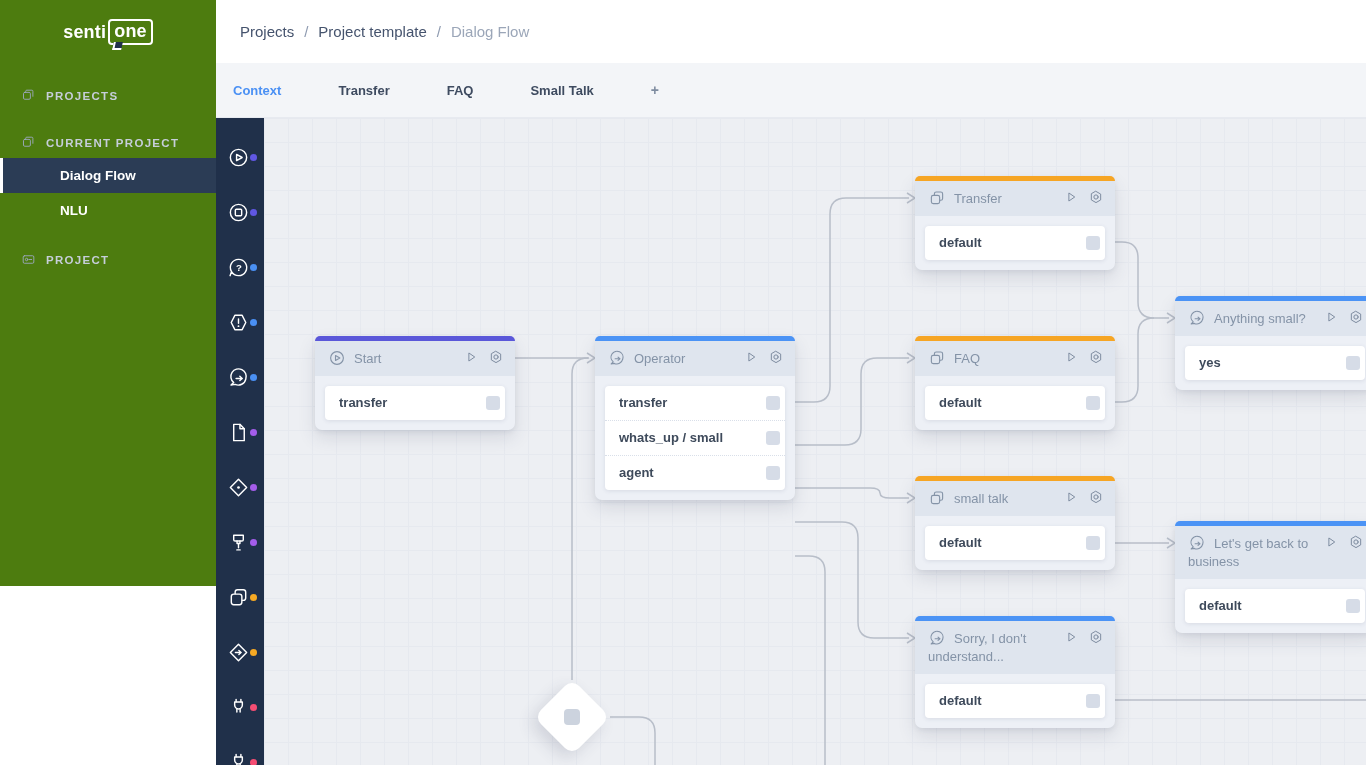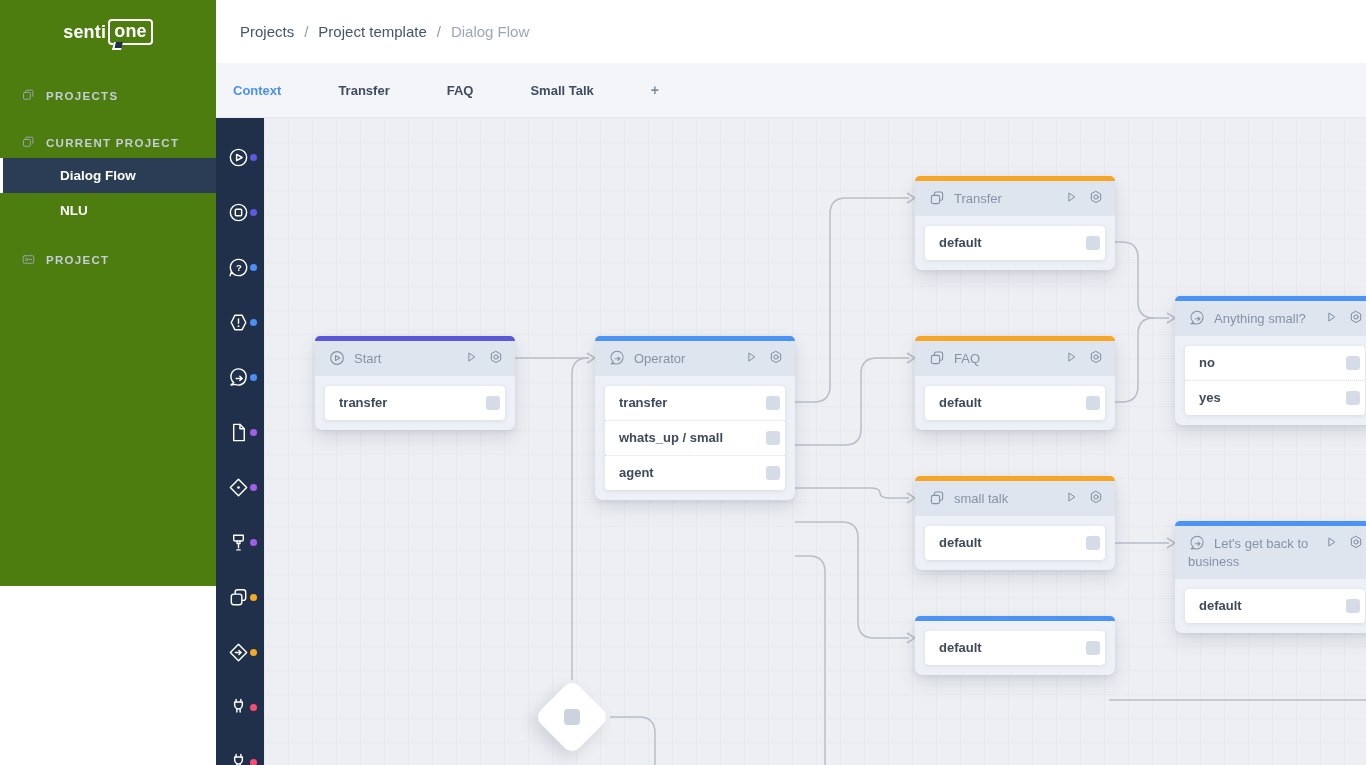--- a/index.html
+++ b/index.html
@@ -350,20 +350,37 @@
                     <circle cx="12" cy="12" r="3.2"></circle>
                   </svg>
                 </span>
               </span></div>
             <div class="npanel" data-interactable="false">
               <div class="nrow" data-interactable="true"><span data-interactable="false">default</span><span class="port" data-interactable="true"></span></div>
             </div>
           </div>
           <div class="node" data-interactable="true" style="left: 651px; top: 498px;">
             <div class="accent" data-interactable="false" style="background:#4b93f5"></div>
+            <div class="nhead" data-interactable="true"><span class="ticon"><svg class="ic" viewBox="0 0 24 24" data-interactable="false">
+                  <path d="M19.6 13.6A8 8 0 1 0 7 17.2L4.2 19.8l4.3-.6a8 8 0 0 0 11.1-5.6"></path>
+                  <path d="M9.5 13h6.2"></path>
+                  <path d="M13.4 10.8 15.7 13l-2.3 2.2"></path>
+                </svg></span><span data-interactable="false">Sorry, I don't understand...</span><span class="nactions">
+                <span data-interactable="true">
+                  <svg class="ic" viewBox="0 0 24 24" data-interactable="false">
+                    <path d="M9.3 6.3 17.6 12l-8.3 5.7z"></path>
+                  </svg>
+                </span>
+                <span data-interactable="true">
+                  <svg class="ic" viewBox="0 0 24 24" data-interactable="false">
+                    <path d="M12 3.6l7 4v8.8l-7 4-7-4V7.6z"></path>
+                    <circle cx="12" cy="12" r="3.2"></circle>
+                  </svg>
+                </span>
+              </span></div>
             <div class="npanel" data-interactable="false">
               <div class="nrow" data-interactable="true"><span data-interactable="false">default</span><span class="port" data-interactable="true"></span></div>
             </div>
           </div>
           <div class="node" data-interactable="true" style="left: 911px; top: 178px;">
             <div class="accent" data-interactable="false" style="background:#4b93f5"></div>
             <div class="nhead" data-interactable="true"><span class="ticon"><svg class="ic" viewBox="0 0 24 24" data-interactable="false">
                   <path d="M19.6 13.6A8 8 0 1 0 7 17.2L4.2 19.8l4.3-.6a8 8 0 0 0 11.1-5.6"></path>
                   <path d="M9.5 13h6.2"></path>
                   <path d="M13.4 10.8 15.7 13l-2.3 2.2"></path>
@@ -374,21 +391,20 @@
                   </svg>
                 </span>
                 <span data-interactable="true">
                   <svg class="ic" viewBox="0 0 24 24" data-interactable="false">
                     <path d="M12 3.6l7 4v8.8l-7 4-7-4V7.6z"></path>
                     <circle cx="12" cy="12" r="3.2"></circle>
                   </svg>
                 </span>
               </span></div>
             <div class="npanel" data-interactable="false">
-              <div class="nrow" data-interactable="true"><span data-interactable="false">no</span><span class="port" data-interactable="true"></span></div>
               <div class="nrow" data-interactable="true"><span data-interactable="false">yes</span><span class="port" data-interactable="true"></span></div>
             </div>
           </div>
           <div class="node" data-interactable="true" style="left: 911px; top: 403px;">
             <div class="accent" data-interactable="false" style="background:#4b93f5"></div>
             <div class="nhead" data-interactable="true"><span class="ticon"><svg class="ic" viewBox="0 0 24 24" data-interactable="false">
                   <path d="M19.6 13.6A8 8 0 1 0 7 17.2L4.2 19.8l4.3-.6a8 8 0 0 0 11.1-5.6"></path>
                   <path d="M9.5 13h6.2"></path>
                   <path d="M13.4 10.8 15.7 13l-2.3 2.2"></path>
                 </svg></span><span data-interactable="false">Let's get back to business</span><span class="nactions">

